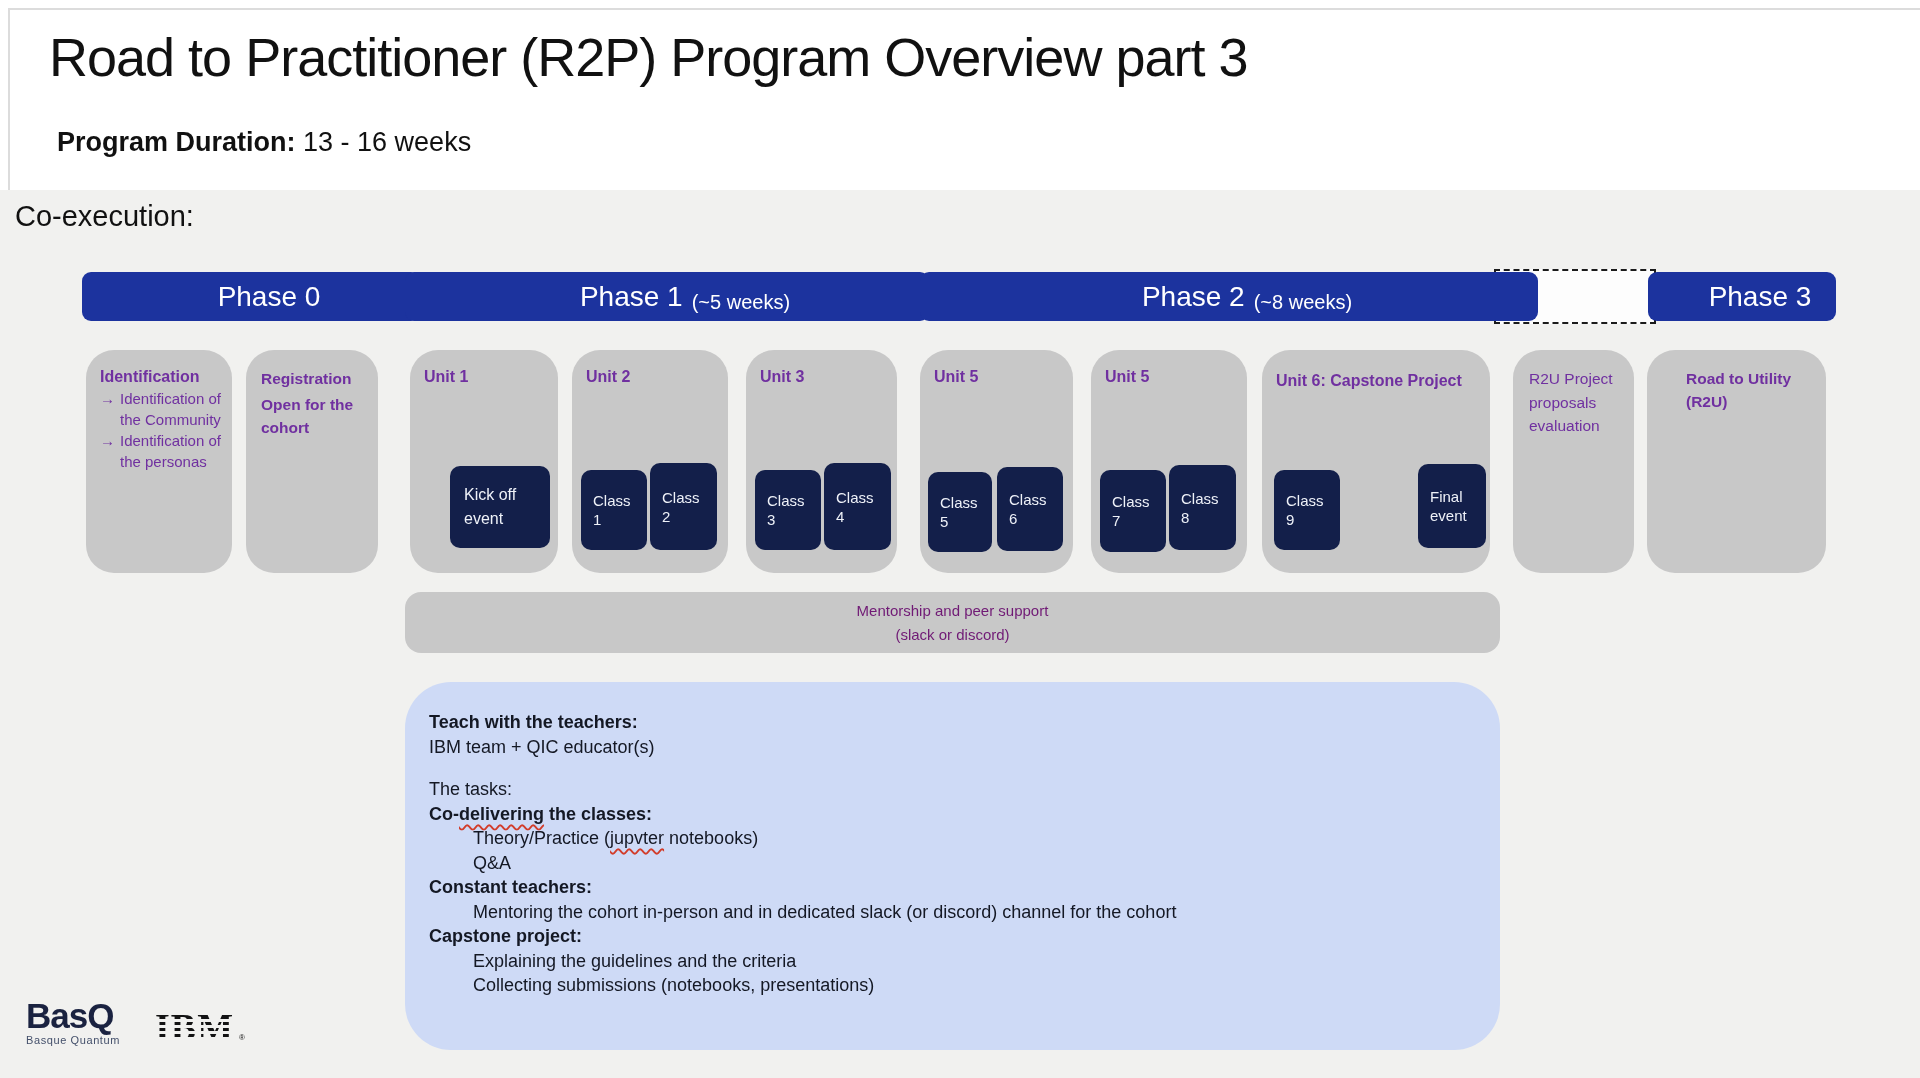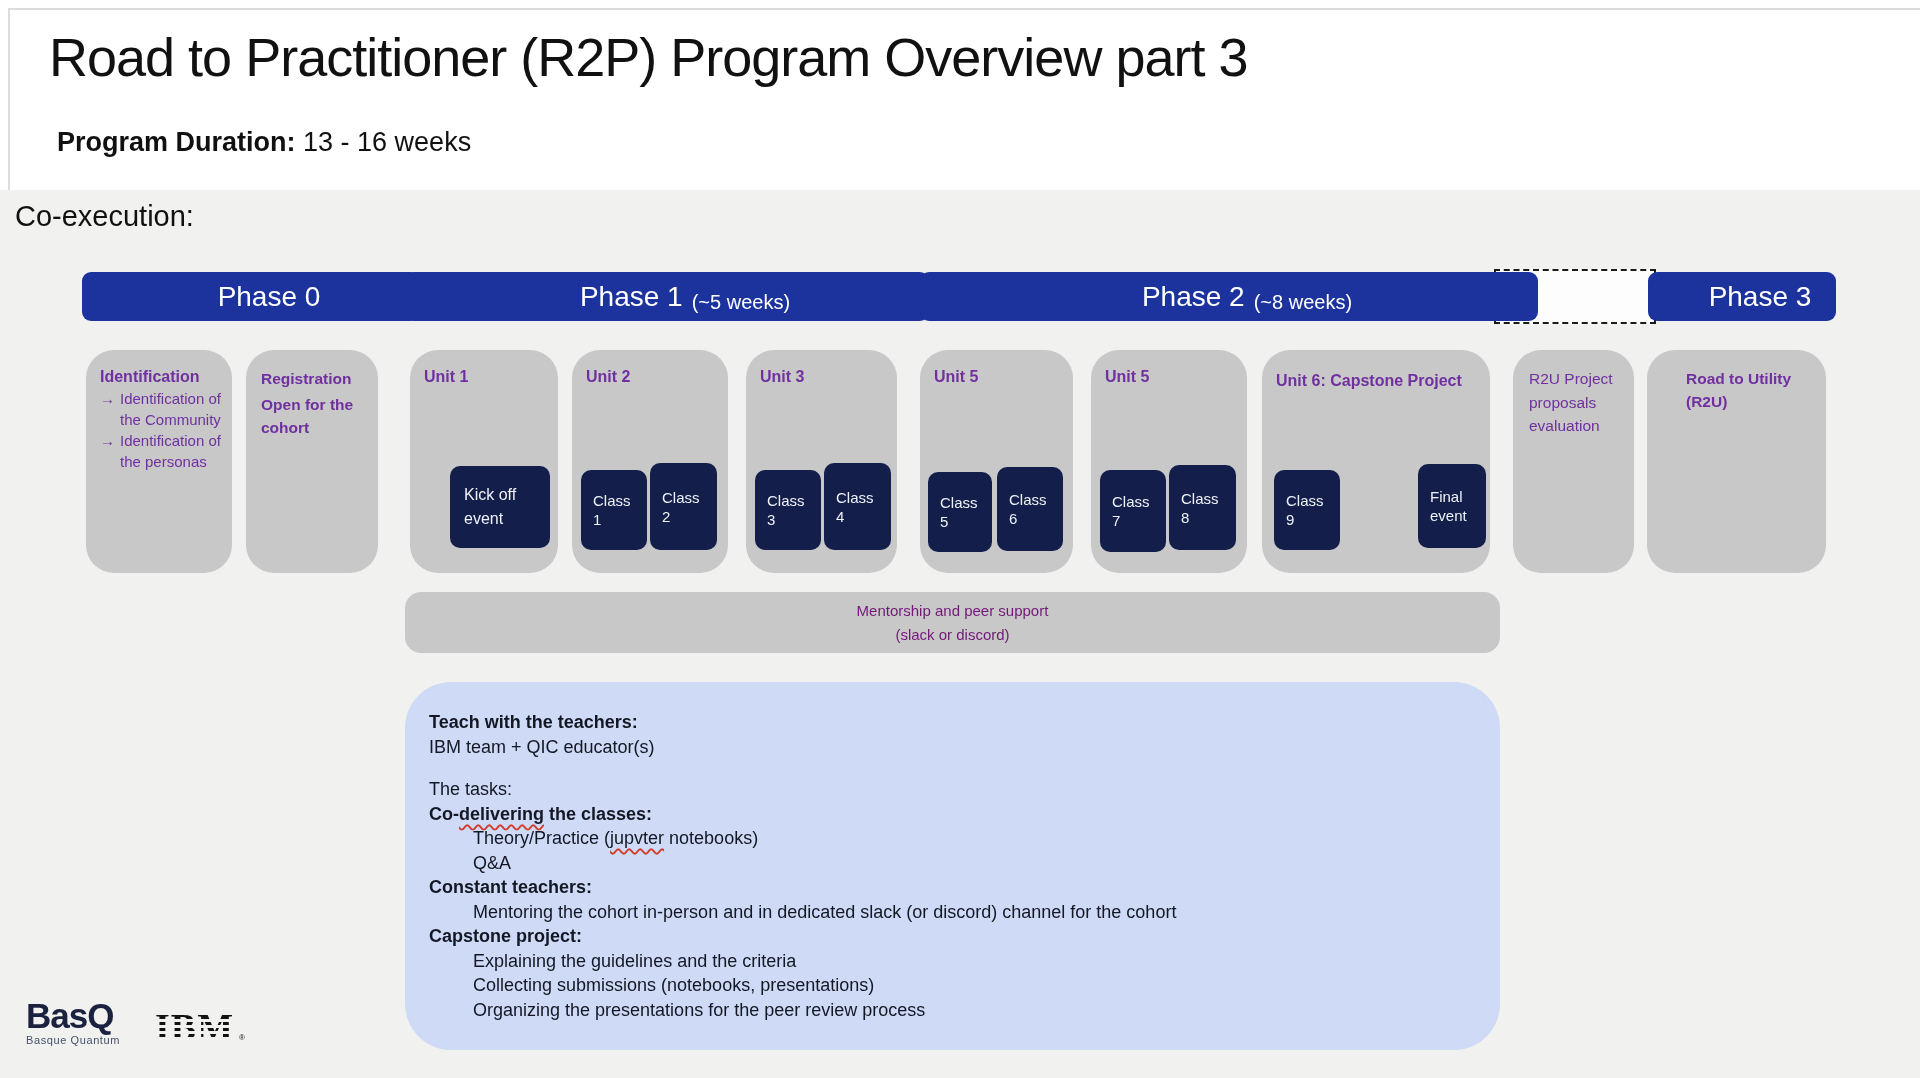--- a/index.html
+++ b/index.html
@@ -180,21 +180,20 @@
       <div class="bb-gap"></div>
       <div class="bb-line">The tasks:</div>
       <div class="bb-line bold"><span>Co-</span><span class="wavy">delivering</span><span> the classes:</span></div>
       <div class="bb-line ind"><span>Theory/Practice (</span><span class="wavy">jupvter</span><span> notebooks)</span></div>
       <div class="bb-line ind">Q&amp;A</div>
       <div class="bb-line bold">Constant teachers:</div>
       <div class="bb-line ind">Mentoring the cohort in-person and in dedicated slack (or discord) channel for the cohort</div>
       <div class="bb-line bold">Capstone project:</div>
       <div class="bb-line ind">Explaining the guidelines and the criteria</div>
       <div class="bb-line ind">Collecting submissions (notebooks, presentations)</div>
-      <div class="bb-line ind">Organizing the presentations for the peer review process</div>
     </div>
   </div>
 
   <div class="basq">
     <div class="b-main">BasQ</div>
     <div class="b-sub">Basque Quantum</div>
   </div>
   <div class="ibm">
     <div class="ibm-text">IBM</div>
     <div class="stripe" style="top:13px;"></div>

